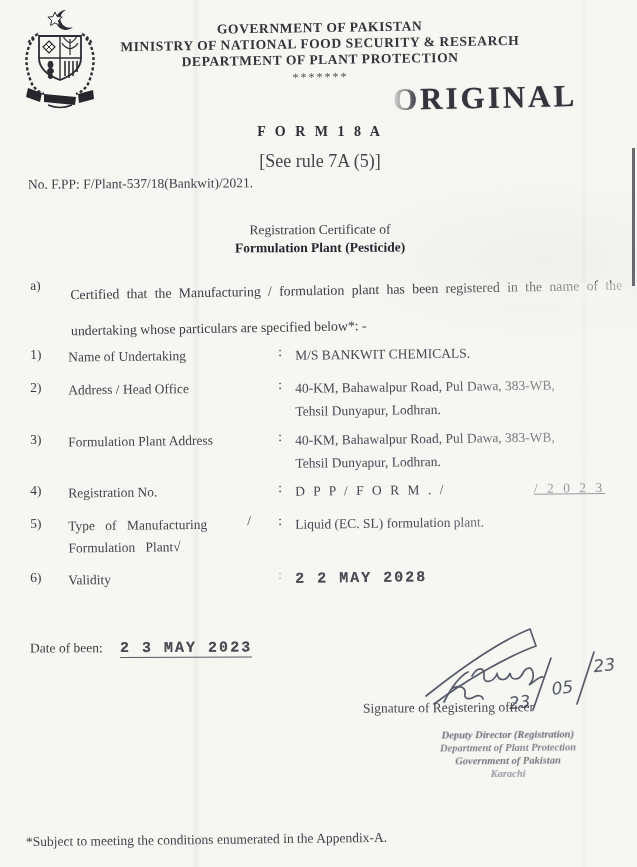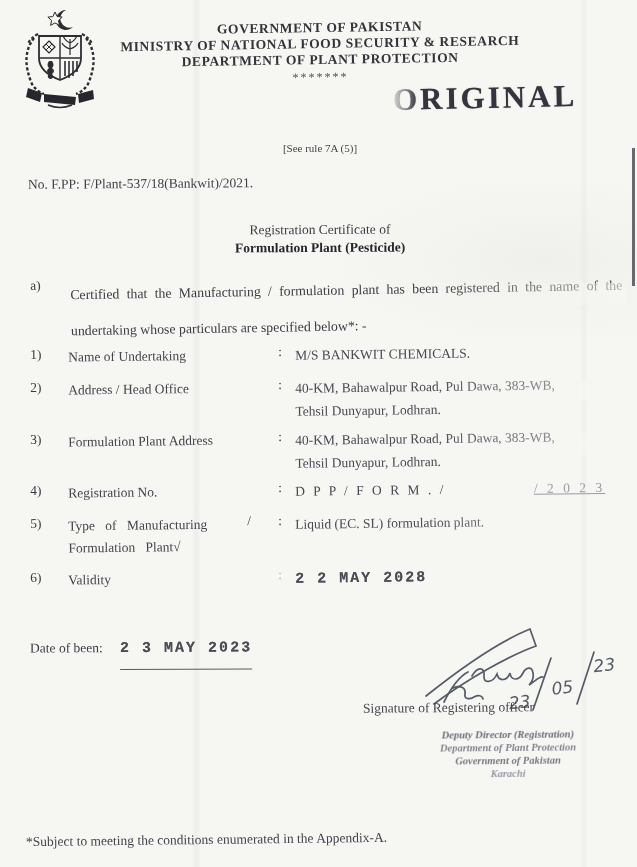--- a/index.html
+++ b/index.html
@@ -21,21 +21,21 @@
   .header .stars{font-size:12px;letter-spacing:2px;color:#4a4a50;margin-top:2px;}
   
   .orig{left:393px;top:80px;font-weight:bold;font-size:31px;letter-spacing:3px;
         color:#34343c;transform:rotate(-1.2deg);text-shadow:0 0 1px rgba(52,52,60,.55);
         font-family:"Liberation Serif",serif;}
   .orig-fade{left:390px;top:78px;width:28px;height:44px;
         background:linear-gradient(to right, rgba(246,246,243,.95), rgba(246,246,243,0));}
   
   .formtitle{left:90px;top:124px;width:460px;text-align:center;}
   .formtitle .ft1{font-weight:bold;font-size:14px;letter-spacing:3px;color:#2e2e36;}
-  .formtitle .ft2{font-size:11px;margin-top:18px;color:#44444b;}
+  .formtitle .ft2{font-size:18px;margin-top:11px;color:#44444b;}
   .refno{left:28px;top:176px;font-size:13.5px;transform:rotate(-0.4deg);color:#40404a;}
   .certtitle{left:90px;top:222px;width:460px;text-align:center;transform:rotate(-0.3deg);}
   .certtitle .ct1{font-size:13.5px;color:#3c3c44;}
   .certtitle .ct2{font-size:13.5px;font-weight:bold;color:#26262e;margin-top:2px;}
   
   .clause{left:30px;top:278px;width:594px;transform:rotate(-1.0deg);transform-origin:left top;}
   .clause .marker{position:absolute;left:0;top:0;font-size:13.5px;}
   .clause .ptext{margin-left:40px;width:552px;font-size:13.8px;line-height:36px;text-align:justify;color:#3c3c44;}
   .row{position:absolute;left:30px;width:600px;transform:rotate(-0.7deg);transform-origin:left top;font-size:13.5px;}
   .row .no{position:absolute;left:0;top:0;}
@@ -45,21 +45,21 @@
   .row .val{position:absolute;left:265px;top:0;width:335px;line-height:23px;color:#4a4a55;}
   .row.r1{top:347px;} .row.r2{top:380px;} .row.r3{top:432px;}
   .row.r4{top:483px;} .row.r5{top:516px;} .row.r6{top:570px;}
   .ls2{letter-spacing:2.5px;}
   .faint{color:#9b9ba3;text-decoration:underline;}
   .vfaint{color:#b3b3ba;}
   .gap-left{margin-left:88px;letter-spacing:3px;}
   .wordspread{word-spacing:7px;}
   .stampdate{font-family:"Liberation Mono",monospace;font-weight:bold;font-size:15px;
              letter-spacing:2px;color:#4c4c55;text-shadow:0 0 .6px rgba(76,76,85,.7);}
-  .underlined{border-bottom:1.6px solid #5a5a64;padding-bottom:12px;}
+  .underlined{border-bottom:1.6px solid #5a5a64;padding-bottom:0;}
   
   .doi{left:30px;top:640px;font-size:13.5px;transform:rotate(-0.3deg);}
   .doi .stampdate{margin-left:14px;}
   
   .sig-svg{left:420px;top:624px;}
   .sig-caption{left:363px;top:700px;font-size:13.5px;color:#46464f;transform:rotate(-0.5deg);}
   .officer-stamp{left:398px;top:728px;width:220px;text-align:center;
                  font-style:italic;font-weight:bold;font-size:10.5px;line-height:13px;
                  filter:blur(.3px);transform:rotate(-0.5deg);}
   .os1{color:#6e6e7a;} .os2{color:#84848f;} .os3{color:#77777f;} .os4{color:#9a9aa5;}
@@ -117,20 +117,21 @@
     <div class="h-line">GOVERNMENT OF PAKISTAN</div>
     <div class="h-line">MINISTRY OF NATIONAL FOOD SECURITY &amp; RESEARCH</div>
     <div class="h-line">DEPARTMENT OF PLANT PROTECTION</div>
     <div class="stars">*******</div>
   </div>
 
   <div class="abs orig">ORIGINAL</div>
   <div class="abs orig-fade"></div>
 
   <div class="abs formtitle">
+    <div class="ft1">F O R M   1 8 A</div>
     <div class="ft2">[See rule 7A (5)]</div>
   </div>
 
   <div class="abs refno">No.  F.PP: F/Plant-537/18(Bankwit)/2021.</div>
 
   <div class="abs certtitle">
     <div class="ct1">Registration Certificate of</div>
     <div class="ct2">Formulation Plant (Pesticide)</div>
   </div>
 

